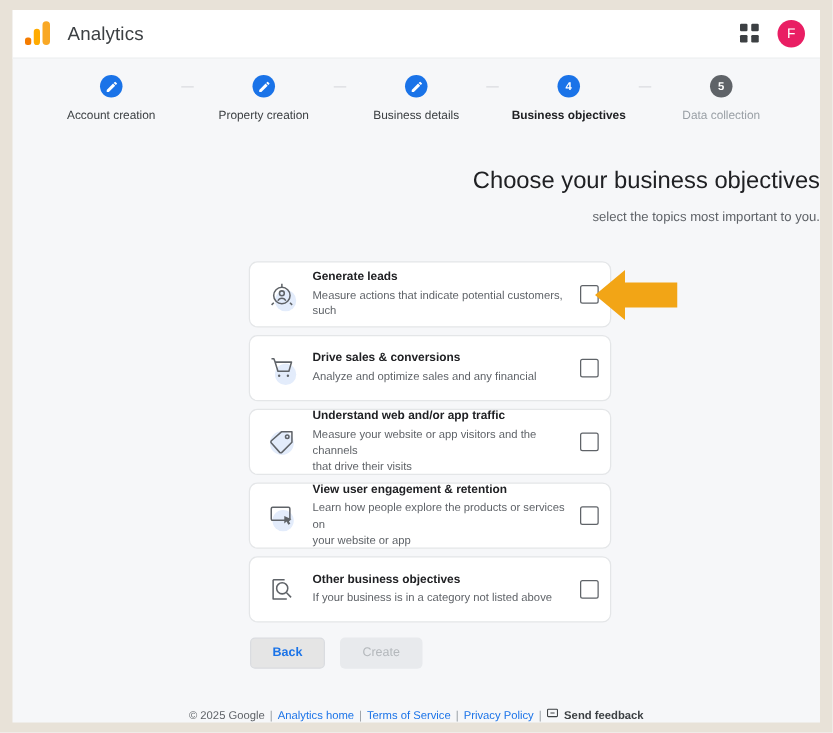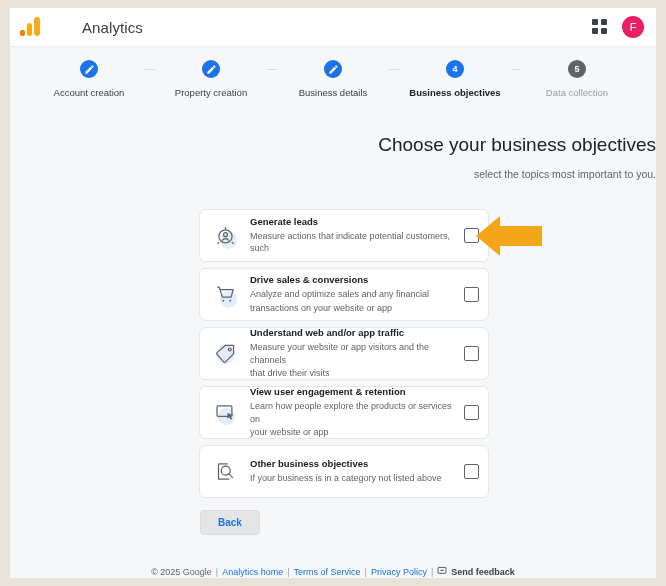--- a/index.html
+++ b/index.html
@@ -27,21 +27,20 @@
   
   #topbar {
     position: absolute;
     left: 0; top: 0;
     width: 646px;
     height: 38px;
     background: #ffffff;
     border-bottom: 1px solid #eceef0;
     display: flex;
     align-items: center;
-    gap: 28px;
   }
   #ga-logo {
     margin-left: 10px;
     width: 22px;
     height: 22px;
     position: relative;
   }
   #ga-logo .bar {
     position: absolute;
     bottom: 2px;
@@ -394,21 +393,20 @@
         <span class="blob"></span>
         <svg width="21" height="21" viewBox="0 0 24 24" fill="none" stroke="#5f6368" stroke-width="1.4" stroke-linejoin="round">
           <path d="M2.5 3.5h2.2l1.1 3M5.8 6.5h15l-2.4 8.4H8.4L5.8 6.5z"></path>
           <circle cx="9.5" cy="19" r="1.1" fill="#5f6368" stroke="none"></circle>
           <circle cx="17.5" cy="19" r="1.1" fill="#5f6368" stroke="none"></circle>
         </svg>
       </div>
       <div class="card-text">
         <div class="card-title">Drive sales &amp; conversions</div>
         <div class="card-desc">Analyze and optimize sales and any financial</div>
-        <div class="card-desc">transactions on your website or app</div>
       </div>
       <div class="checkbox"></div>
     </div>
 
     <div class="card">
       <div class="card-icon">
         <span class="blob" style="left:5px;bottom:4px;width:19px;height:19px;"></span>
         <svg width="21" height="21" viewBox="0 0 24 24" fill="none" stroke="#5f6368" stroke-width="1.4" stroke-linejoin="round">
           <path d="M11.6 2.8H21.2v9.6l-9.2 9.2a1.4 1.4 0 01-2 0L2.4 13a1.4 1.4 0 010-2l9.2-8.2z"></path>
           <circle cx="16.9" cy="7.3" r="1.6"></circle>
@@ -450,20 +448,21 @@
         <div class="card-title">Other business objectives</div>
         <div class="card-desc">If your business is in a category not listed above</div>
       </div>
       <div class="checkbox"></div>
     </div>
 
   </div>
 
   <div id="actions">
     <button id="back-button">Back</button>
+    <button id="create-button" disabled="">Create</button>
   </div>
 
   <div id="footer">
     <span>© 2025 Google</span>
     <span class="sep">|</span>
     <a href="#">Analytics home</a>
     <span class="sep">|</span>
     <a href="#">Terms of Service</a>
     <span class="sep">|</span>
     <a href="#">Privacy Policy</a>

